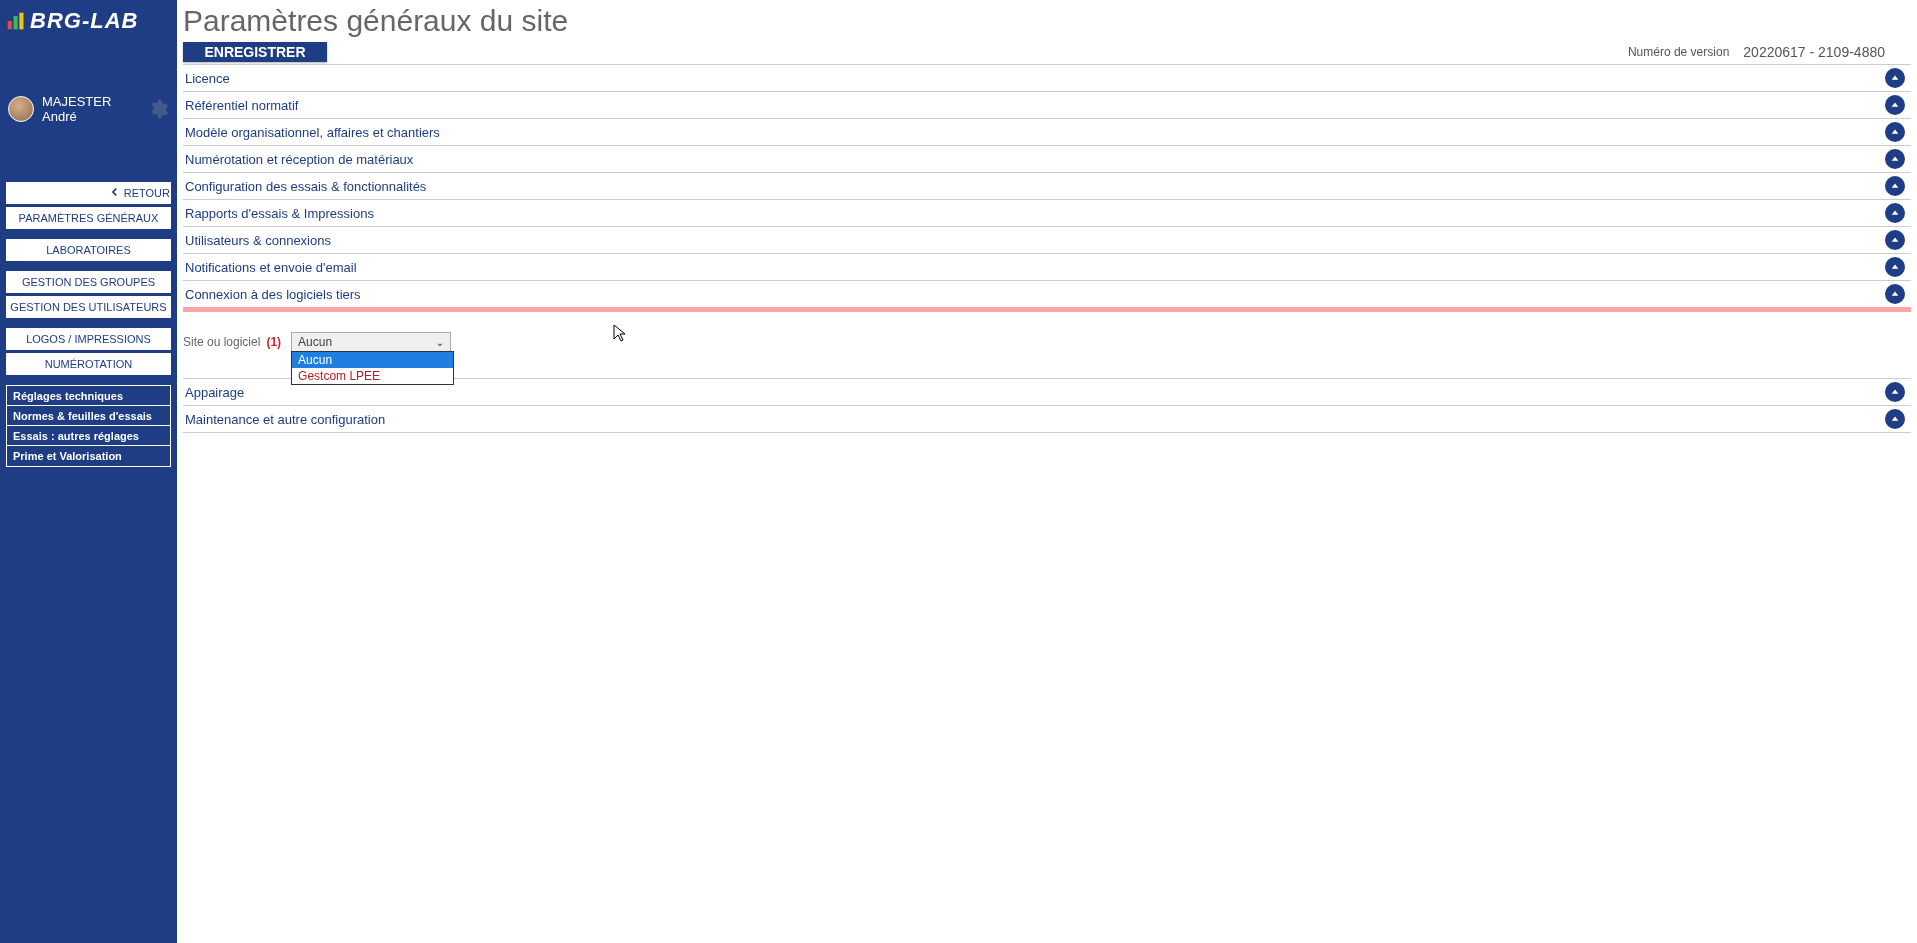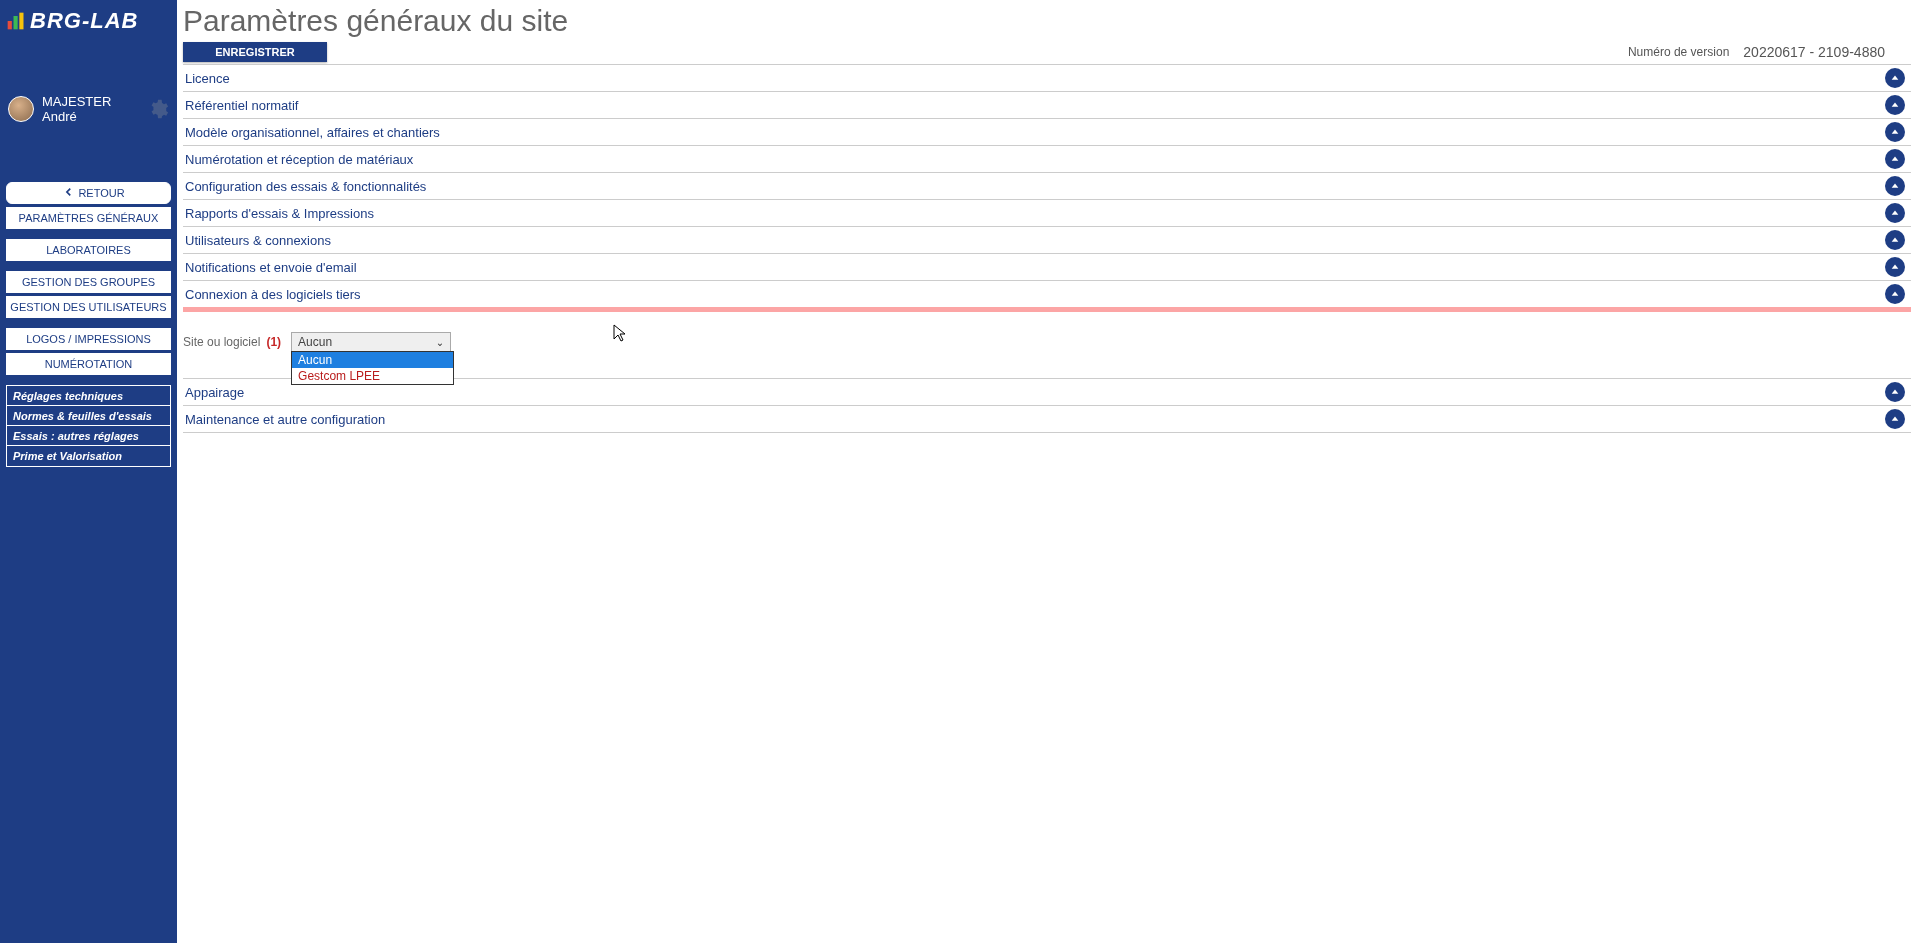--- a/index.html
+++ b/index.html
@@ -10,31 +10,31 @@
 .logo-block { display: flex; align-items: center; padding: 8px 6px 6px 6px; }
 .logo-icon { width: 20px; height: 20px; margin-right: 4px; }
 .logo-text { color: #fff; font-weight: 800; font-size: 22px; letter-spacing: 1px; font-style: italic; }
 .user-row { display: flex; align-items: center; padding: 6px 8px 10px 8px; }
 .avatar { width: 26px; height: 26px; border-radius: 50%; background: radial-gradient(circle at 40% 35%, #d8b08a, #8a6a4d); border: 1px solid #fff; }
 .user-name { color: #fff; font-size: 13px; margin-left: 8px; flex: 1; }
 .gear-icon { width: 22px; height: 22px; color: #2c3a56; cursor: pointer; }
 .nav-block { padding: 0 6px; }
 .nav-group { margin-bottom: 10px; }
 .nav-btn { display: flex; align-items: center; justify-content: center; width: 100%; background: #fff; color: #1e3d84; border: 1px solid #fff; font-size: 11px; font-weight: 500; height: 22px; margin-bottom: 3px; cursor: pointer; position: relative; }
-.nav-btn.with-back { justify-content: center; padding-left: 12px; border-radius: 6px; }
+.nav-btn.with-back { justify-content: flex-end; padding-left: 12px; }
 .back-chevron { margin-right: 4px; }
 .nav-section { border: 1px solid #fff; }
-.nav-section .nav-inv { display: flex; align-items: center; padding-left: 6px; height: 20px; color: #fff; font-size: 11px; font-style: italic; font-weight: 700; border-bottom: 1px solid #fff; cursor: pointer; }
+.nav-section .nav-inv { display: flex; align-items: center; padding-left: 6px; height: 20px; color: #fff; font-size: 11px; font-weight: 700; border-bottom: 1px solid #fff; cursor: pointer; }
 .nav-section .nav-inv:last-child { border-bottom: none; }
 
 
 .main { flex: 1; display: flex; flex-direction: column; padding: 0 6px 0 6px; overflow: hidden; }
 .page-title { font-size: 30px; color: #666; font-weight: 400; padding: 4px 0 0 0; }
 .top-row { display: flex; align-items: center; padding: 4px 0 2px 0; }
-.save-btn { background: #1e3d84; color: #fff; font-size: 11px; font-weight: 600; border: none; width: 144px; height: 20px; cursor: pointer; box-shadow: 0 1px 2px rgba(0,0,0,.3); }
+.save-btn { background: #1e3d84; color: #fff; font-size: 14px; font-weight: 600; border: none; width: 144px; height: 20px; cursor: pointer; box-shadow: 0 1px 2px rgba(0,0,0,.3); }
 .spacer { flex: 1; }
 .version-label { color: #555; font-size: 12px; margin-right: 14px; text-align: center; }
 .version-value { color: #555; font-size: 14px; margin-right: 26px; }
 
 .sections { flex: 1; overflow: auto; }
 .section-header { display: flex; align-items: center; height: 27px; border-top: 1px solid #ccc; color: #1e3d84; font-size: 13px; padding-left: 2px; cursor: pointer; }
 .section-header:first-child { border-top: 1px solid #ccc; }
 .section-header .title { flex: 1; }
 .toggle-circle { width: 20px; height: 20px; border-radius: 50%; background: #1e3d84; color: #fff; display: flex; align-items: center; justify-content: center; font-size: 11px; margin-right: 6px; cursor: pointer; }
 .toggle-circle svg { width: 10px; height: 10px; }

